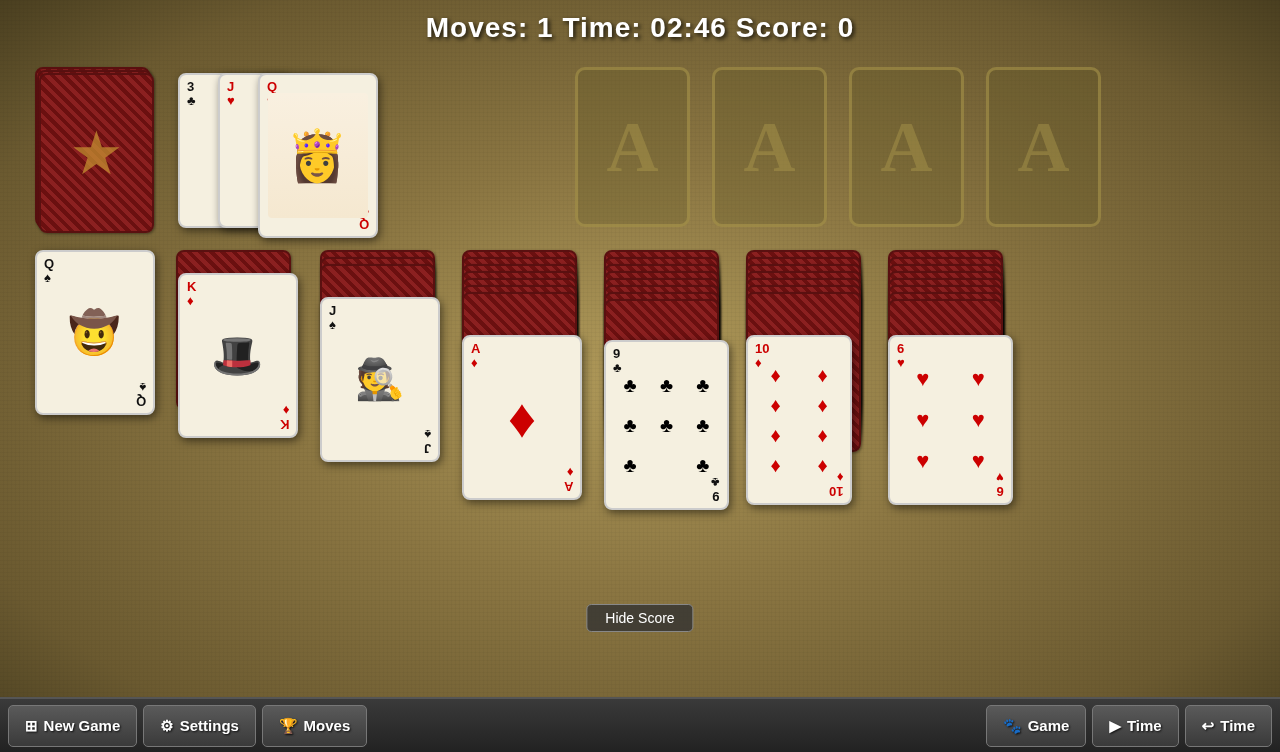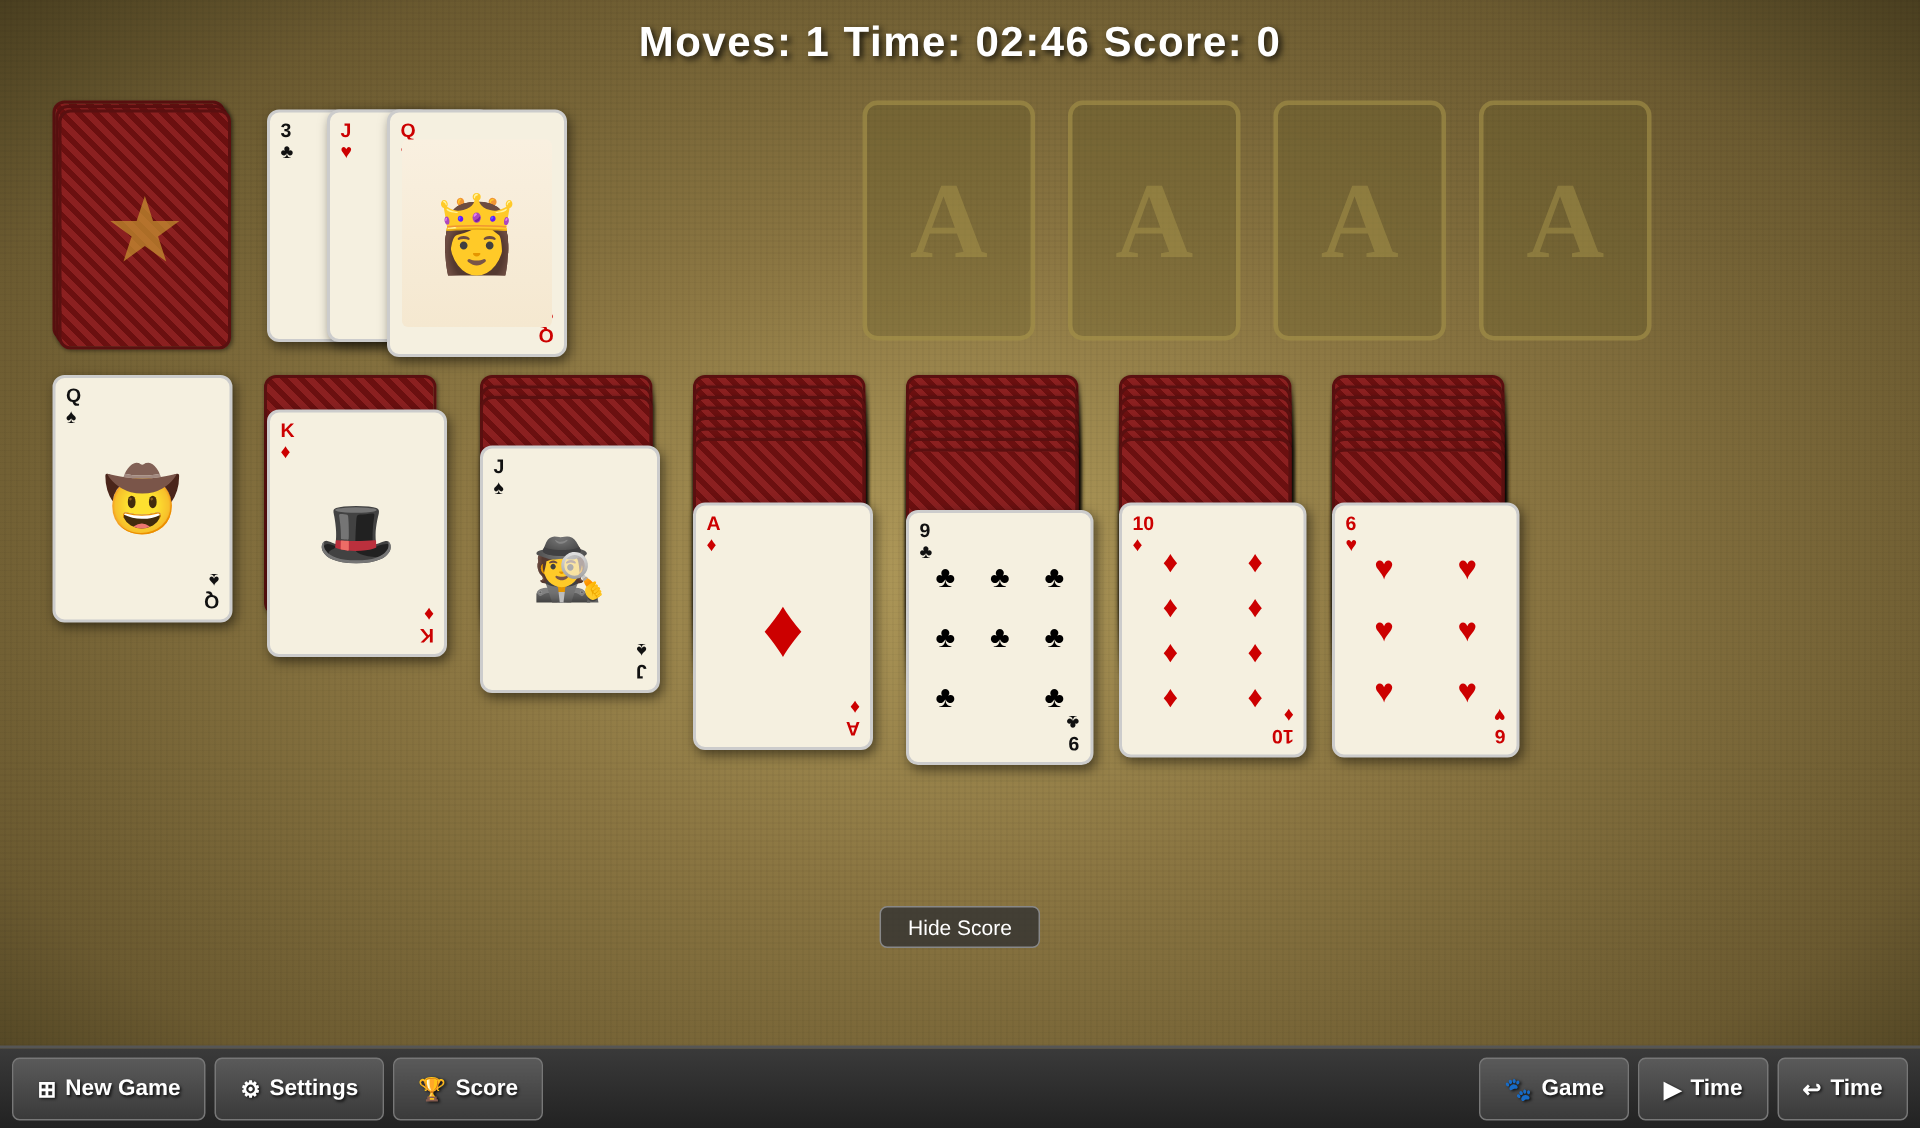--- a/index.html
+++ b/index.html
@@ -374,21 +374,21 @@
 
   <div style="position:absolute; left:746px; top:195px; width:115px; height:260px;">
     <div class="card-stack-item" style="top:0px; left:0;"></div>
     <div class="card-stack-item" style="top:7px; left:0;"></div>
     <div class="card-stack-item" style="top:14px; left:0;"></div>
     <div class="card-stack-item" style="top:21px; left:0;"></div>
     <div class="card-stack-item" style="top:28px; left:0;"></div>
     <div class="card-stack-item" style="top:35px; left:0;"></div>
     <div class="card-stack-item" style="top:42px; left:0;"></div>
   </div>
-  <div style="position:absolute; left:746px; top:280px; width:125px; height:170px;" class="card card-face">
+  <div style="position:absolute; left:746px; top:280px; width:106px; height:170px;" class="card card-face">
     <div class="card-corner-top red">10<br>♦</div>
     <div class="card-corner-bot red">10<br>♦</div>
     <div style="position:absolute;top:25px;left:6px;right:6px;bottom:25px;display:grid;grid-template-columns:1fr 1fr;gap:4px;align-items:center;justify-items:center;">
       <span style="font-size:20px;color:#cc0000;">♦</span>
         <span style="font-size:20px;color:#cc0000;">♦</span>
       <span style="font-size:20px;color:#cc0000;">♦</span>
         <span style="font-size:20px;color:#cc0000;">♦</span>
       <span style="font-size:20px;color:#cc0000;">♦</span>
         <span style="font-size:20px;color:#cc0000;">♦</span>
       <span style="font-size:20px;color:#cc0000;">♦</span>
@@ -429,21 +429,21 @@
     <button class="toolbar-btn">
       <span>⊞</span>
       <span>New Game</span>
     </button>
     <button class="toolbar-btn">
       <span>⚙</span>
       <span>Settings</span>
     </button>
     <button class="toolbar-btn">
       <span>🏆</span>
-      <span>Score</span>
+      <span>Moves</span>
     </button>
   </div>
   <div class="toolbar-right">
     <button class="toolbar-btn">
       <span>🐾</span>
       <span>Game</span>
     </button>
     <button class="toolbar-btn">
       <span>▶</span>
       <span>Time</span>

